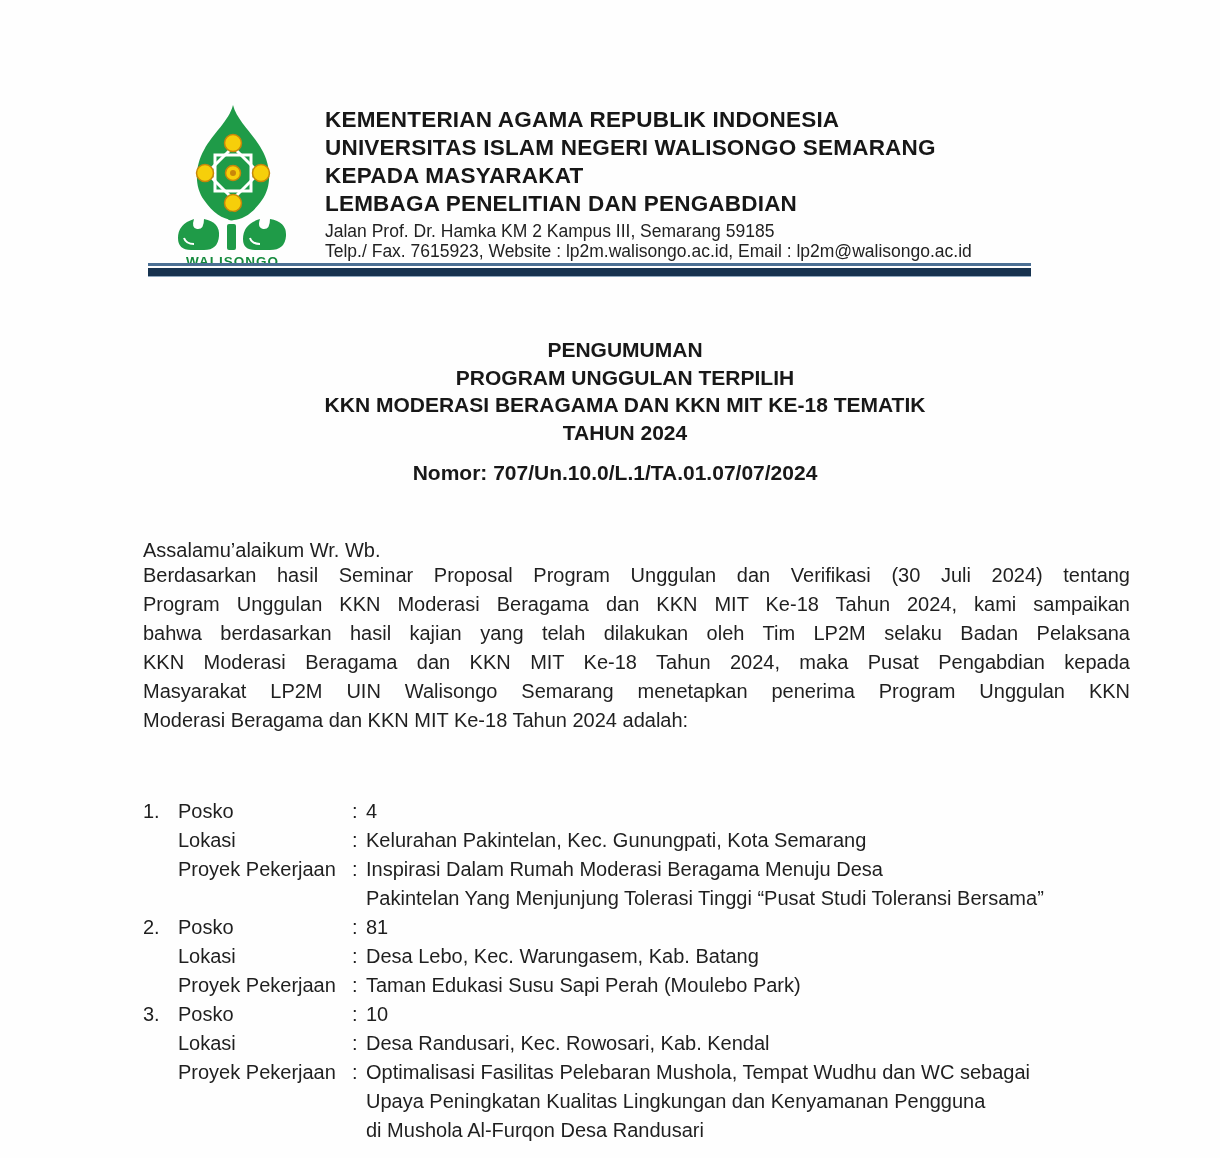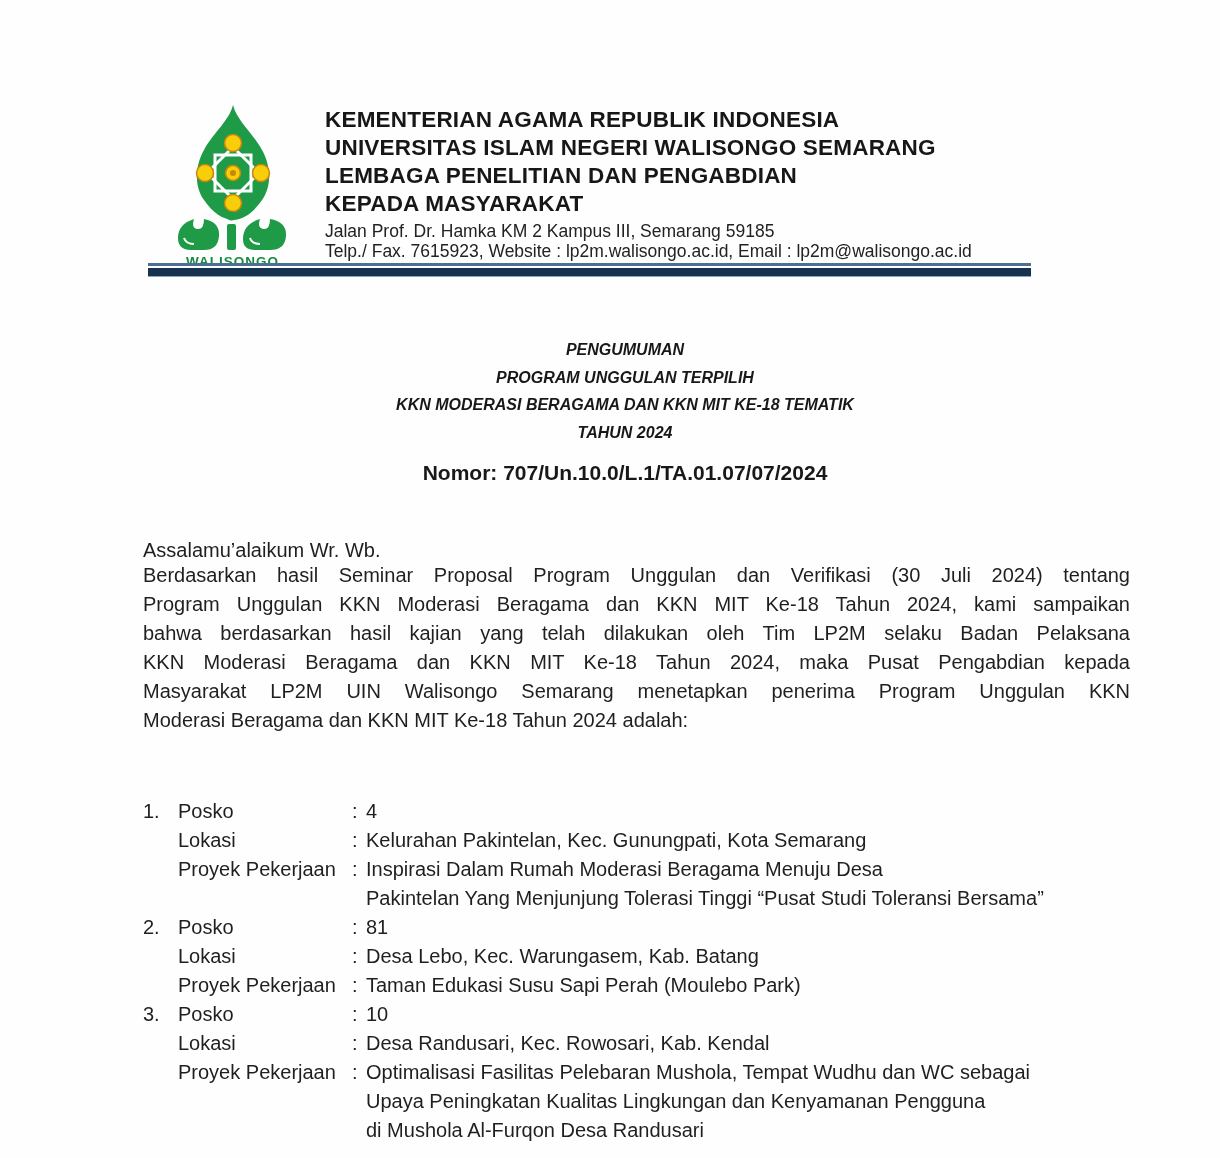--- a/index.html
+++ b/index.html
@@ -44,24 +44,24 @@
   .rule-thin  { height: 3px; background: #4c7094; }
   .rule-gap   { height: 2px; background: transparent; }
   .rule-thick { height: 8px; background: #17324f; border-bottom: 1px solid #8ea6bd; }
 
   
   .title-block {
     position: absolute; left: 110px; top: 336px;
     width: 1030px; text-align: center;
   }
   .title-line {
-    font-size: 16px; font-weight: bold; line-height: 27.5px; color: #181818; font-style: italic;
+    font-size: 21px; font-weight: bold; line-height: 27.5px; color: #181818;
   }
   .nomor {
-    position: absolute; left: 110px; top: 461px;
+    position: absolute; left: 100px; top: 461px;
     width: 1030px; text-align: center;
     font-size: 21px; font-weight: bold; color: #181818;
   }
 
   
   .salutation {
     position: absolute; left: 143px; top: 536px;
     font-size: 20px; line-height: 29px; color: #1f1f1f;
   }
   .paragraph {
@@ -118,22 +118,22 @@
         <path d="M26 135 q2 6 10 6"></path>
         <path d="M92 135 q2 6 10 6"></path>
       </g>
     </svg>
     <div class="logo-label">WALISONGO</div>
   </div>
 
   <div class="lh-text">
     <div class="lh-line">KEMENTERIAN AGAMA REPUBLIK INDONESIA</div>
     <div class="lh-line">UNIVERSITAS ISLAM NEGERI WALISONGO SEMARANG</div>
+    <div class="lh-line">KEPADA MASYARAKAT</div>
     <div class="lh-line">LEMBAGA PENELITIAN DAN PENGABDIAN</div>
-    <div class="lh-line">KEPADA MASYARAKAT</div>
     <div class="lh-addr first">Jalan Prof. Dr. Hamka KM 2 Kampus III, Semarang 59185</div>
     <div class="lh-addr">Telp./ Fax. 7615923, Website : lp2m.walisongo.ac.id, Email : lp2m@walisongo.ac.id</div>
   </div>
 
   <div class="divider">
     <div class="rule-thin"></div>
     <div class="rule-gap"></div>
     <div class="rule-thick"></div>
   </div>
 

